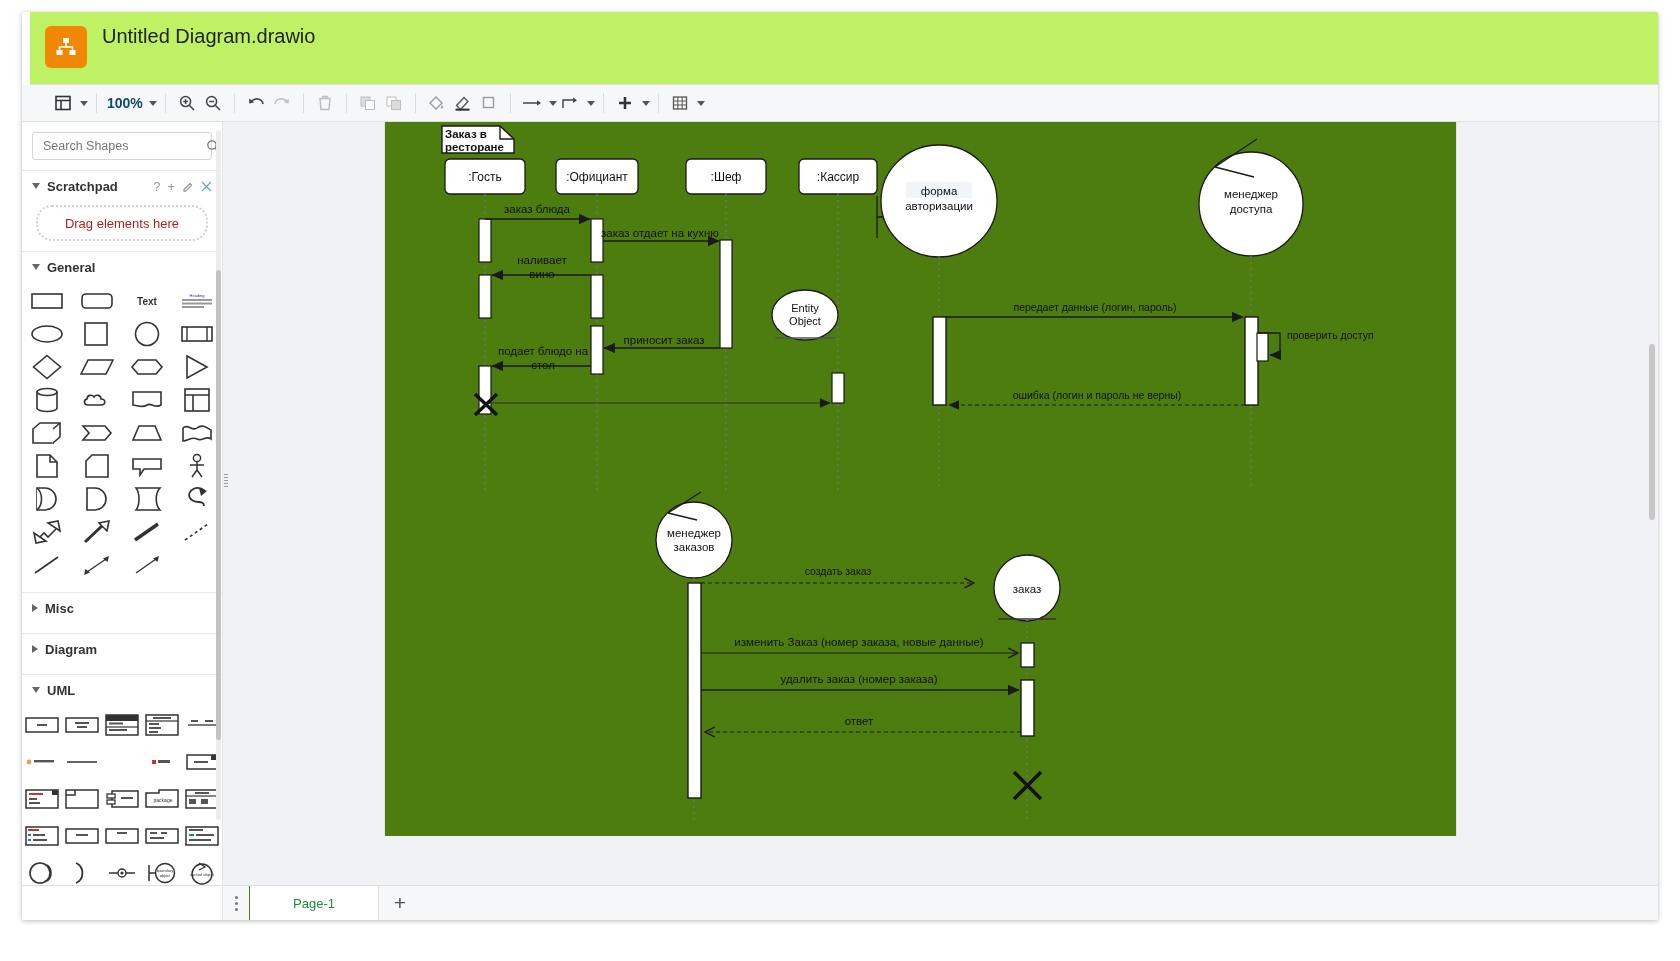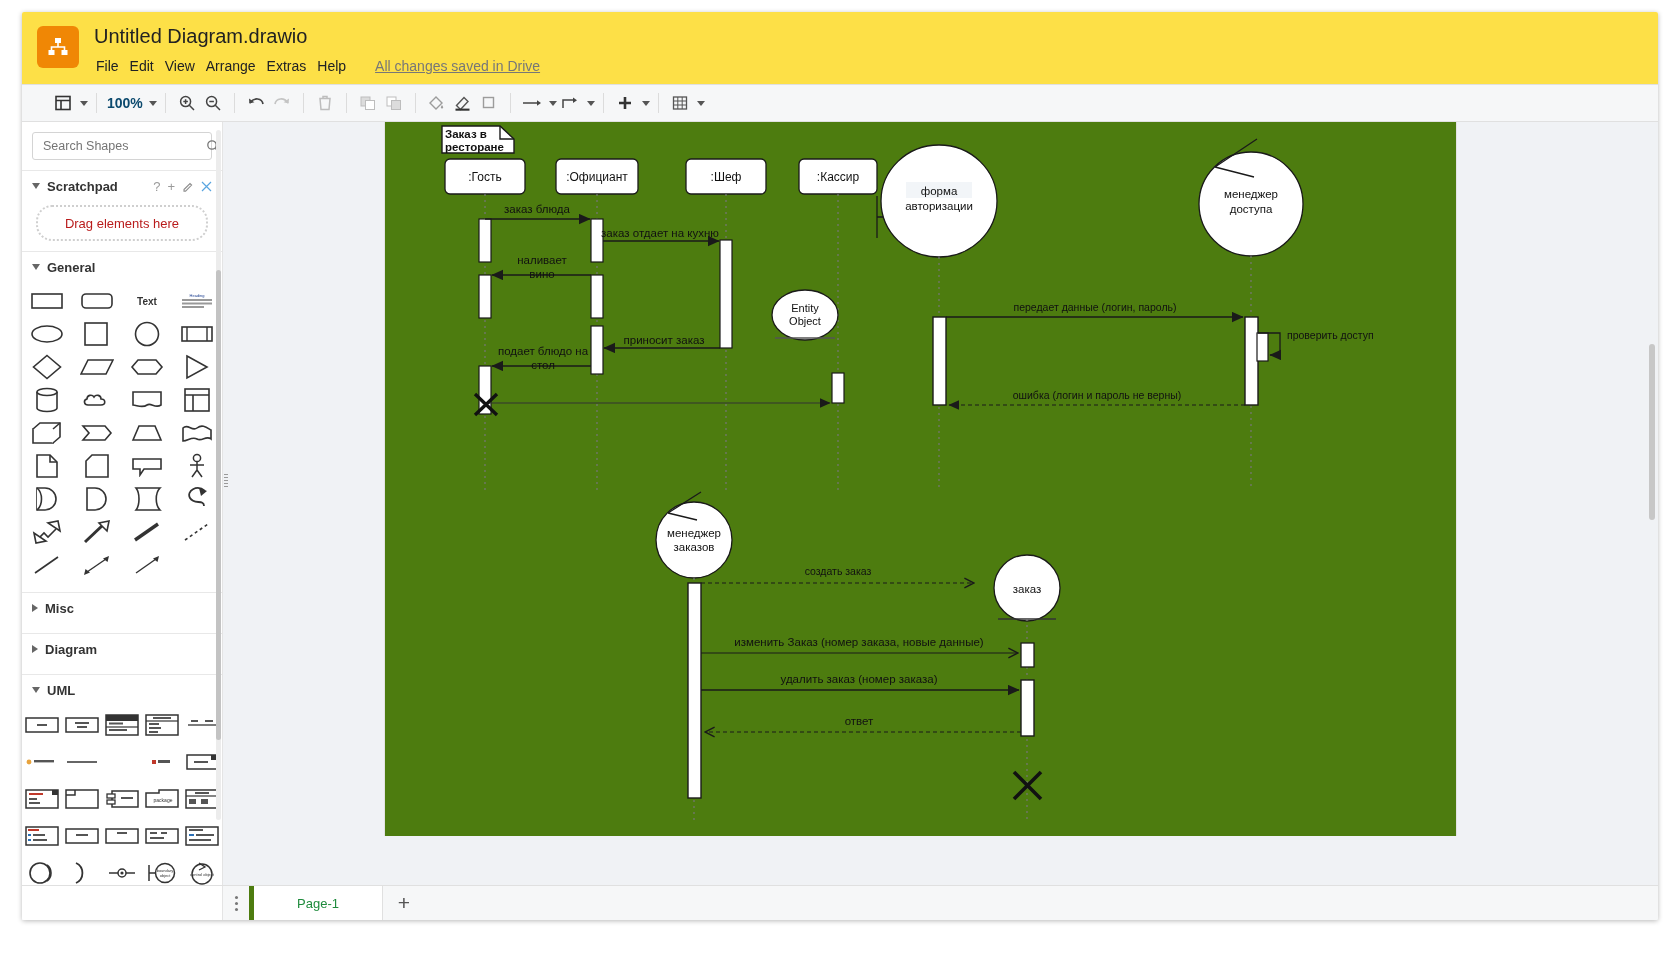--- a/index.html
+++ b/index.html
@@ -2,21 +2,21 @@
 <html><head>
 <meta charset="utf-8">
 <style>
   html,body{margin:0;padding:0;background:#ffffff;}
   body{width:1680px;height:961px;font-family:"Liberation Sans",sans-serif;overflow:hidden;}
 
   #app{position:absolute;left:22px;top:12px;width:1636px;height:908px;background:#ffffff;
        box-shadow:0 1px 5px rgba(0,0,0,.28);border-radius:2px;overflow:hidden;}
 
   
-  .header{position:relative;height:72px;background:#fde047;border-bottom:1px solid #e0e0e0;}
+  .header{position:relative;height:72px;background:#bef264;border-bottom:1px solid #e0e0e0;margin-left:8px;}
   .logo{position:absolute;left:15px;top:14px;width:42px;height:42px;border-radius:6px;
         background:#f08705;display:flex;align-items:center;justify-content:center;}
   .title{position:absolute;left:72px;top:13px;font-size:20px;color:#222;}
   .menubar{position:absolute;left:72px;top:44px;display:flex;align-items:center;gap:0;}
   .menubar .mi{font-size:14px;color:#202124;padding:2px 11px 2px 0;cursor:default;}
   .menubar .mi:first-child{padding-left:2px;}
   .saved{font-size:14px;color:#777;text-decoration:underline;margin-left:18px;cursor:pointer;}
 
   
   .toolbar{position:relative;height:36px;background:#f6f7f8;border-bottom:1px solid #e0e0e0;
@@ -62,50 +62,41 @@
          border-left:1px solid #e3e3e3;border-right:1px solid #e3e3e3;padding-left:24px;}
   .hscroll{position:absolute;left:419px;bottom:8px;width:500px;height:6px;background:#c7c7c7;border-radius:3px;}
   .vscroll{position:absolute;right:3px;top:222px;width:6px;height:176px;background:#c7c7c7;border-radius:3px;}
 
   
   .footer{position:absolute;left:0;bottom:0;width:1636px;height:34px;background:#f6f7f8;
           border-top:1px solid #e0e0e0;display:flex;align-items:stretch;}
   .fspacer{width:200px;border-right:1px solid #e4e4e4;background:#fff;}
   .kebab{width:26px;display:flex;flex-direction:column;align-items:center;justify-content:center;gap:3px;cursor:pointer;}
   .kebab i{width:3px;height:3px;background:#777;border-radius:50%;display:block;}
-  .ptab{min-width:128px;background:#fff;border-left:5px solid #4d7c0f;border-right:1px solid #e0e0e0;
+  .ptab{min-width:128px;background:#fff;border-left:1px solid #4d7c0f;border-right:1px solid #e0e0e0;
         display:flex;align-items:center;justify-content:center;font-size:13px;color:#1f8b3d;cursor:pointer;}
   .paddtab{width:42px;display:flex;align-items:center;justify-content:center;font-size:21px;color:#555;cursor:pointer;}
   svg{display:block;}
   text{font-family:"Liberation Sans",sans-serif;}
 </style>
 </head>
 <body>
 
 <div id="app">
 
   <div class="header">
     <div class="logo">
       <svg width="24" height="24" viewBox="0 0 24 24">
         <rect x="9" y="3" width="6" height="5" fill="#fff"></rect>
         <rect x="2.5" y="15" width="6" height="5" fill="#fff"></rect>
         <rect x="15.5" y="15" width="6" height="5" fill="#fff"></rect>
         <path d="M12 8 V12 M5.5 15 V12 H18.5 V15" stroke="#fff" stroke-width="1.6" fill="none"></path>
       </svg>
     </div>
     <div class="title">Untitled Diagram.drawio</div>
-    <div class="menubar">
-      <div class="mi">File</div>
-      <div class="mi">Edit</div>
-      <div class="mi">View</div>
-      <div class="mi">Arrange</div>
-      <div class="mi">Extras</div>
-      <div class="mi">Help</div>
-      <div class="saved">All changes saved in Drive</div>
-    </div>
   </div>
 
   <div class="toolbar">
     <div class="tb">
       <svg width="18" height="18" viewBox="0 0 18 18">
           <rect x="2" y="2.5" width="14" height="13" fill="none" stroke="#333" stroke-width="1.6"></rect>
           <path d="M2 6.5h14M7 6.5v9" stroke="#333" stroke-width="1.6"></path>
         </svg>
     </div>
     <div class="caret"></div>

